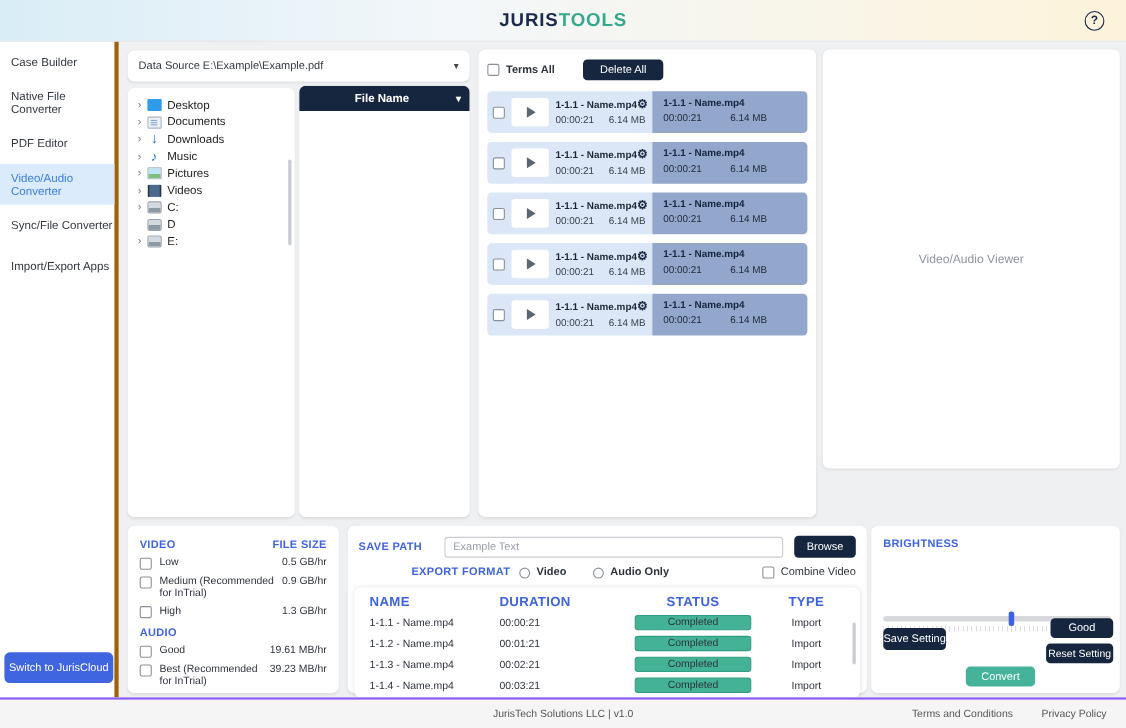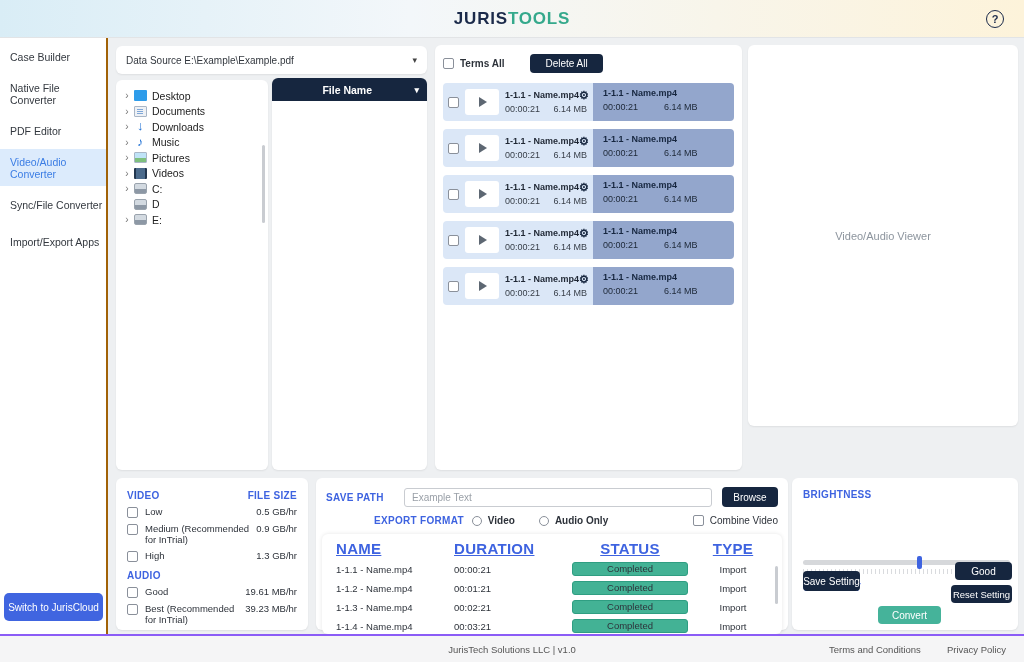--- a/index.html
+++ b/index.html
@@ -9,21 +9,21 @@
   
   .header{position:absolute;top:0;left:0;width:1024px;height:38px;
     background:linear-gradient(90deg,#d9edf6 0%,#f3f7fa 40%,#fdf3da 100%);
     display:flex;align-items:center;justify-content:center;border-bottom:1px solid #e2e4e6;}
   .logo{font-size:17px;font-weight:800;letter-spacing:.8px;}
   .logo .l1{color:#1b2a4a;} .logo .l2{color:#35a98c;}
   .help-circle{position:absolute;right:20px;top:10px;width:18px;height:18px;border:1.6px solid #1b2a4a;
     border-radius:50%;display:flex;align-items:center;justify-content:center;font-size:11px;font-weight:bold;color:#1b2a4a;cursor:pointer;}
 
   
-  .sidebar{position:absolute;top:38px;left:0;width:108px;height:596px;background:#fff;border-right:2px solid #a16207;}
+  .sidebar{position:absolute;top:38px;left:0;width:108px;height:596px;background:#fff;border-right:4px solid #a16207;}
   .side-item{height:37px;display:flex;align-items:center;padding-left:10px;font-size:10.5px;color:#33383f;cursor:pointer;}
   .side-item.active{background:#dcebfc;color:#3b7de4;}
   .switch-btn{position:absolute;left:4px;top:555px;width:99px;height:28px;background:#4065e0;color:#fff;
     border:none;border-radius:5px;font-size:10px;font-family:inherit;cursor:pointer;}
 
   
   .content{position:absolute;left:108px;top:38px;width:916px;height:596px;background:#eef0f2;}
   .card{position:absolute;background:#fff;border-radius:6px;box-shadow:0 1px 2px rgba(0,0,0,.07);}
 
   
@@ -100,27 +100,27 @@
   .ef-row{display:flex;align-items:center;margin-top:8px;padding-left:48px;}
   .radio{width:10px;height:10px;border:1px solid #8a909a;border-radius:50%;background:#fff;display:inline-block;cursor:pointer;}
   .radio-label{font-size:10px;font-weight:bold;color:#2d323a;margin:0 0 0 6px;}
   .rgroup{display:flex;align-items:center;margin-left:8px;}
   .rgroup+.rgroup{margin-left:24px;}
   .combine{margin-left:auto;display:flex;align-items:center;}
   .combine .radio-label{font-weight:normal;}
   .table-card{margin-top:8px;margin-left:-4px;margin-right:-4px;background:#fff;border-radius:6px;
     box-shadow:0 0 4px rgba(0,0,0,.10);height:100px;padding:6px 10px 0 14px;position:relative;}
   .t-grid{display:grid;grid-template-columns:118px 112px 1fr 78px;align-items:center;}
-  .t-head{font-size:15px;font-weight:bold;color:#3e63e0;letter-spacing:.3px;text-decoration:underline;}
+  .t-head{font-size:12px;font-weight:bold;color:#3e63e0;letter-spacing:.3px;}
   .t-head.c-status,.t-head.c-type{text-align:center;}
   .trow{margin-top:5px;}
   .trow span{font-size:9.5px;color:#2d323a;}
   .c-status{text-align:center;}
   .c-type{text-align:center;}
-  .badge{display:inline-block;width:116px;background:#43b295;border:1px solid #2f9e82;border-radius:3px;
+  .badge{display:inline-block;width:106px;background:#43b295;border:1px solid #2f9e82;border-radius:3px;
     color:#fff;font-size:9px;line-height:12px;}
   .table-scrollbar{position:absolute;right:4px;top:32px;width:3px;height:38px;background:#c9ccd1;border-radius:2px;cursor:pointer;}
 
   
   .adjust{left:684px;top:440px;width:226px;height:152px;padding:10px 8px 0 11px;position:absolute;}
   .slider-row{display:flex;margin-bottom:7px;flex-direction:column;}
   .slider-label{flex:0 0 72px;font-size:10px;font-weight:bold;color:#3e63e0;letter-spacing:.3px;padding-top:1px;}
   .slider-box{flex:1;}
   .track{position:relative;height:5px;background:#d6d8db;border-radius:3px;cursor:pointer;}
   .thumb{position:absolute;top:-4px;width:5px;height:13px;background:#3e63e0;border-radius:2px;cursor:pointer;}

